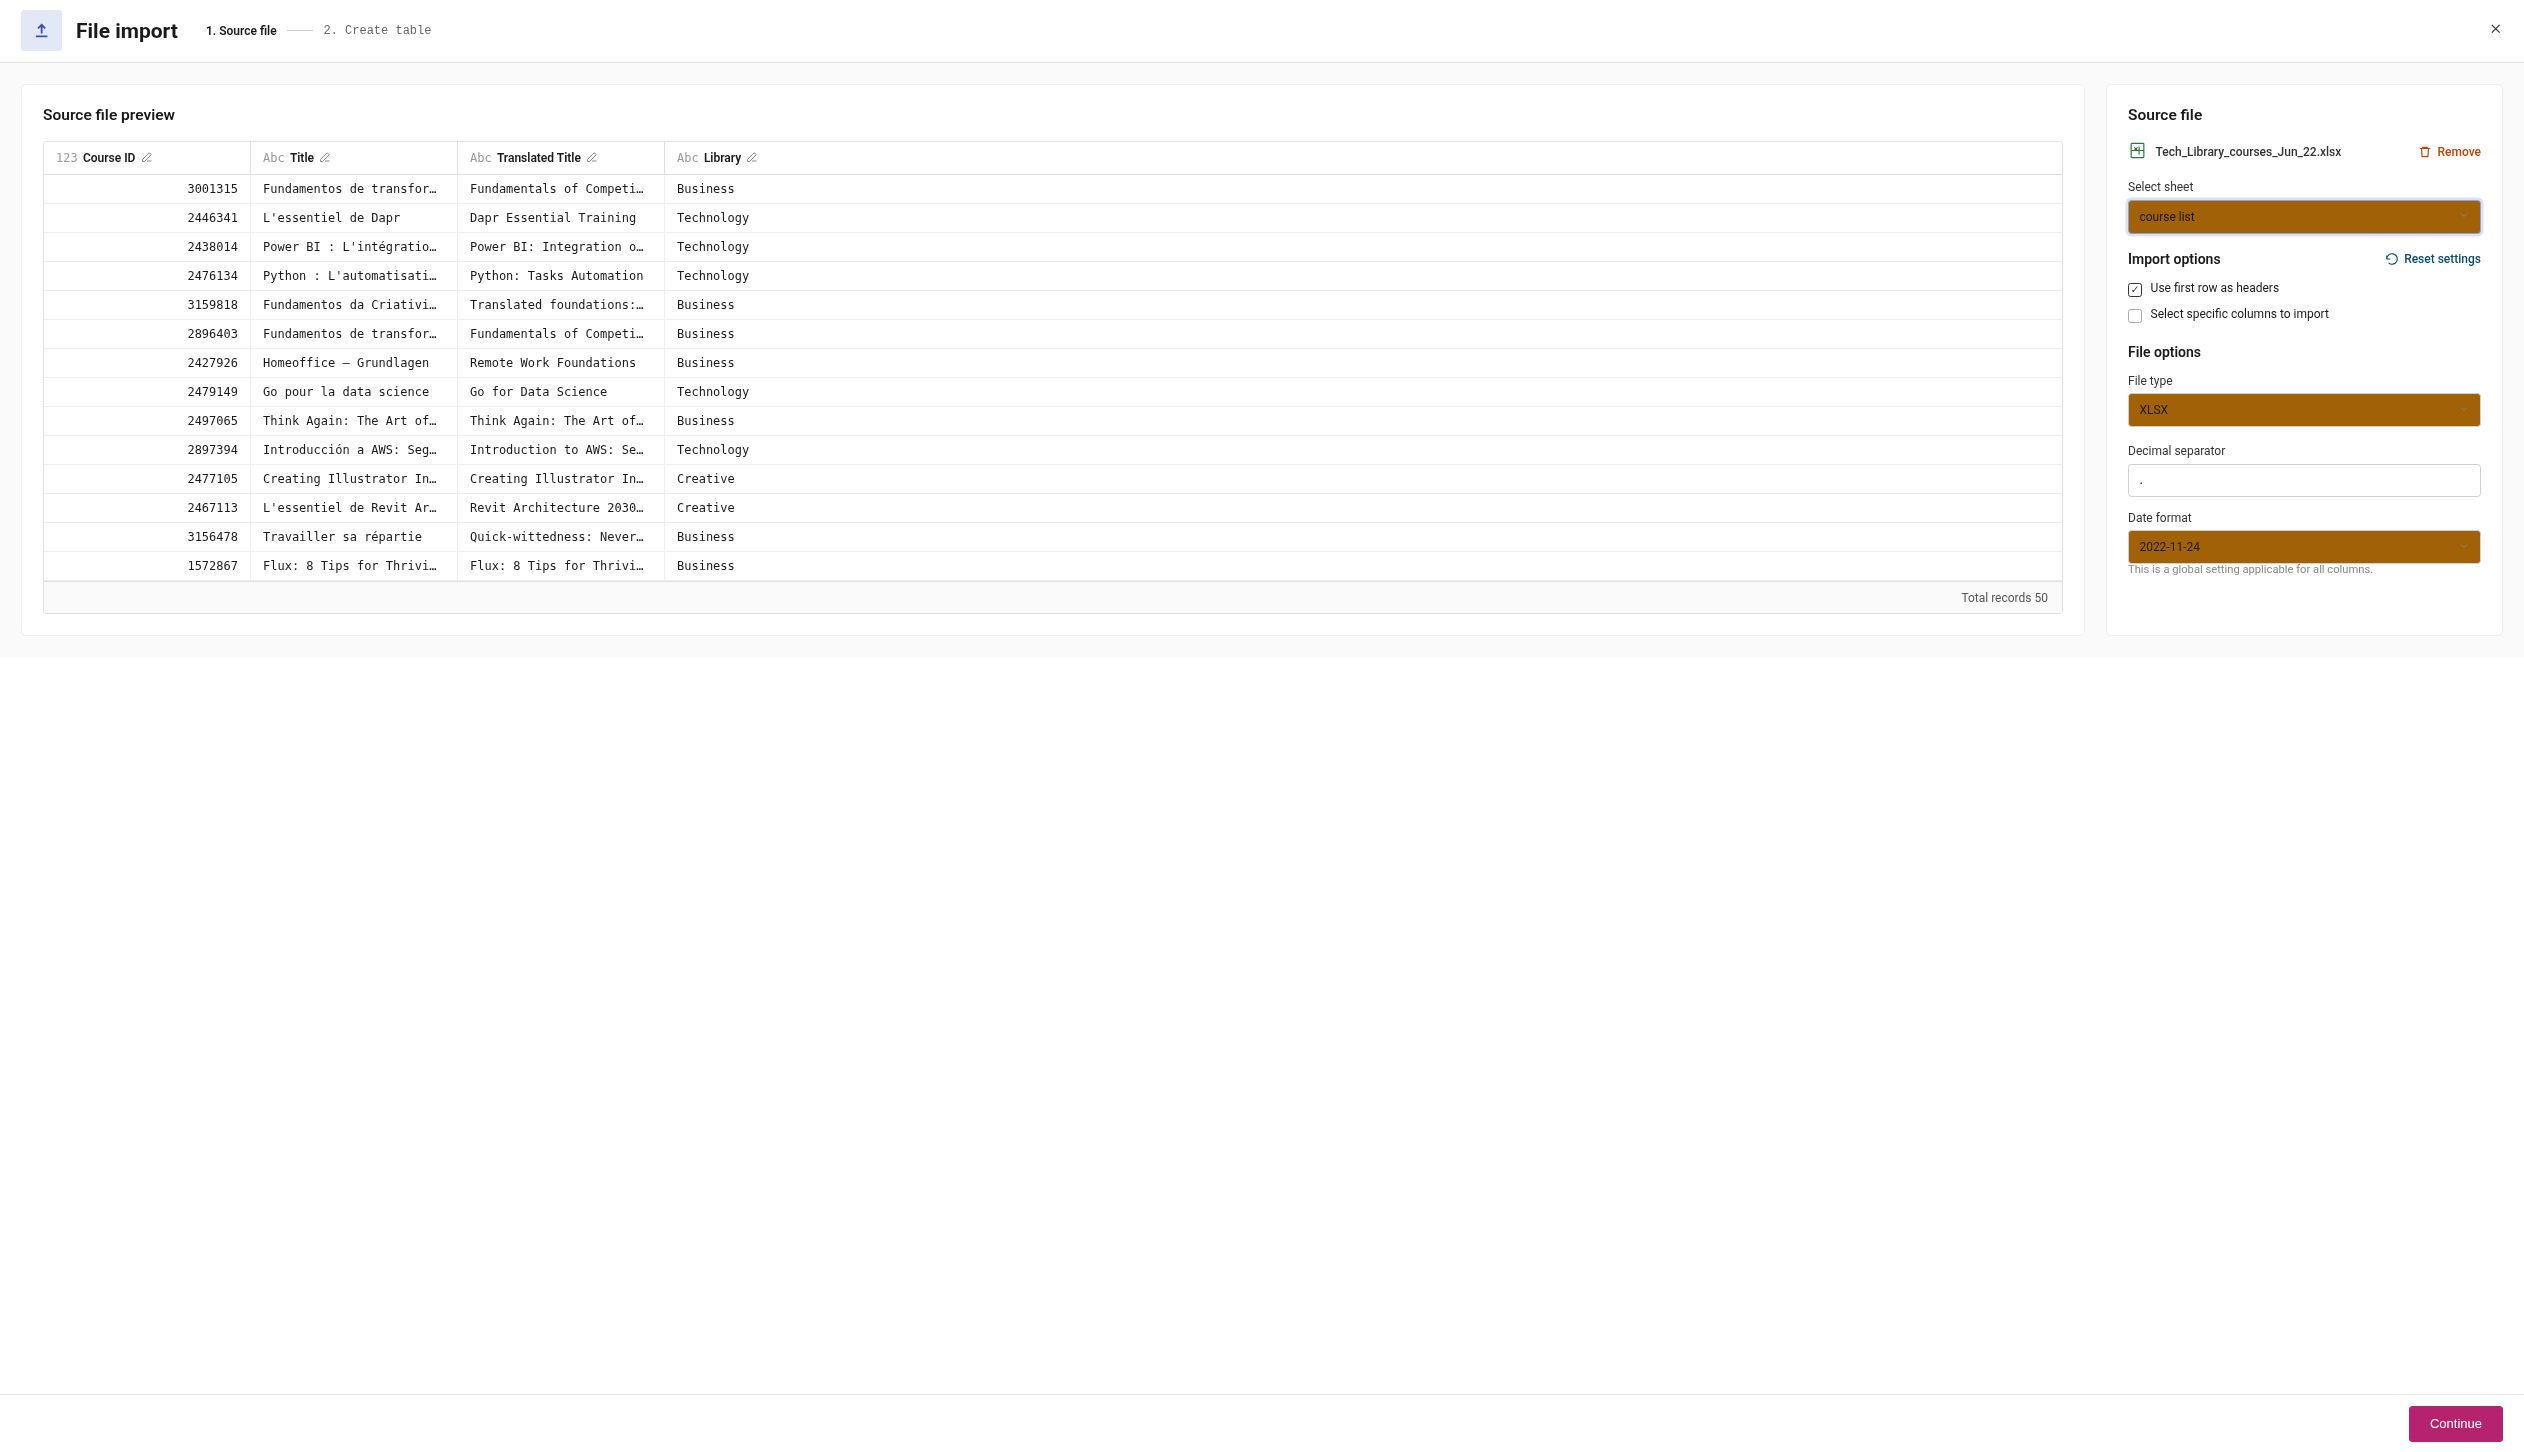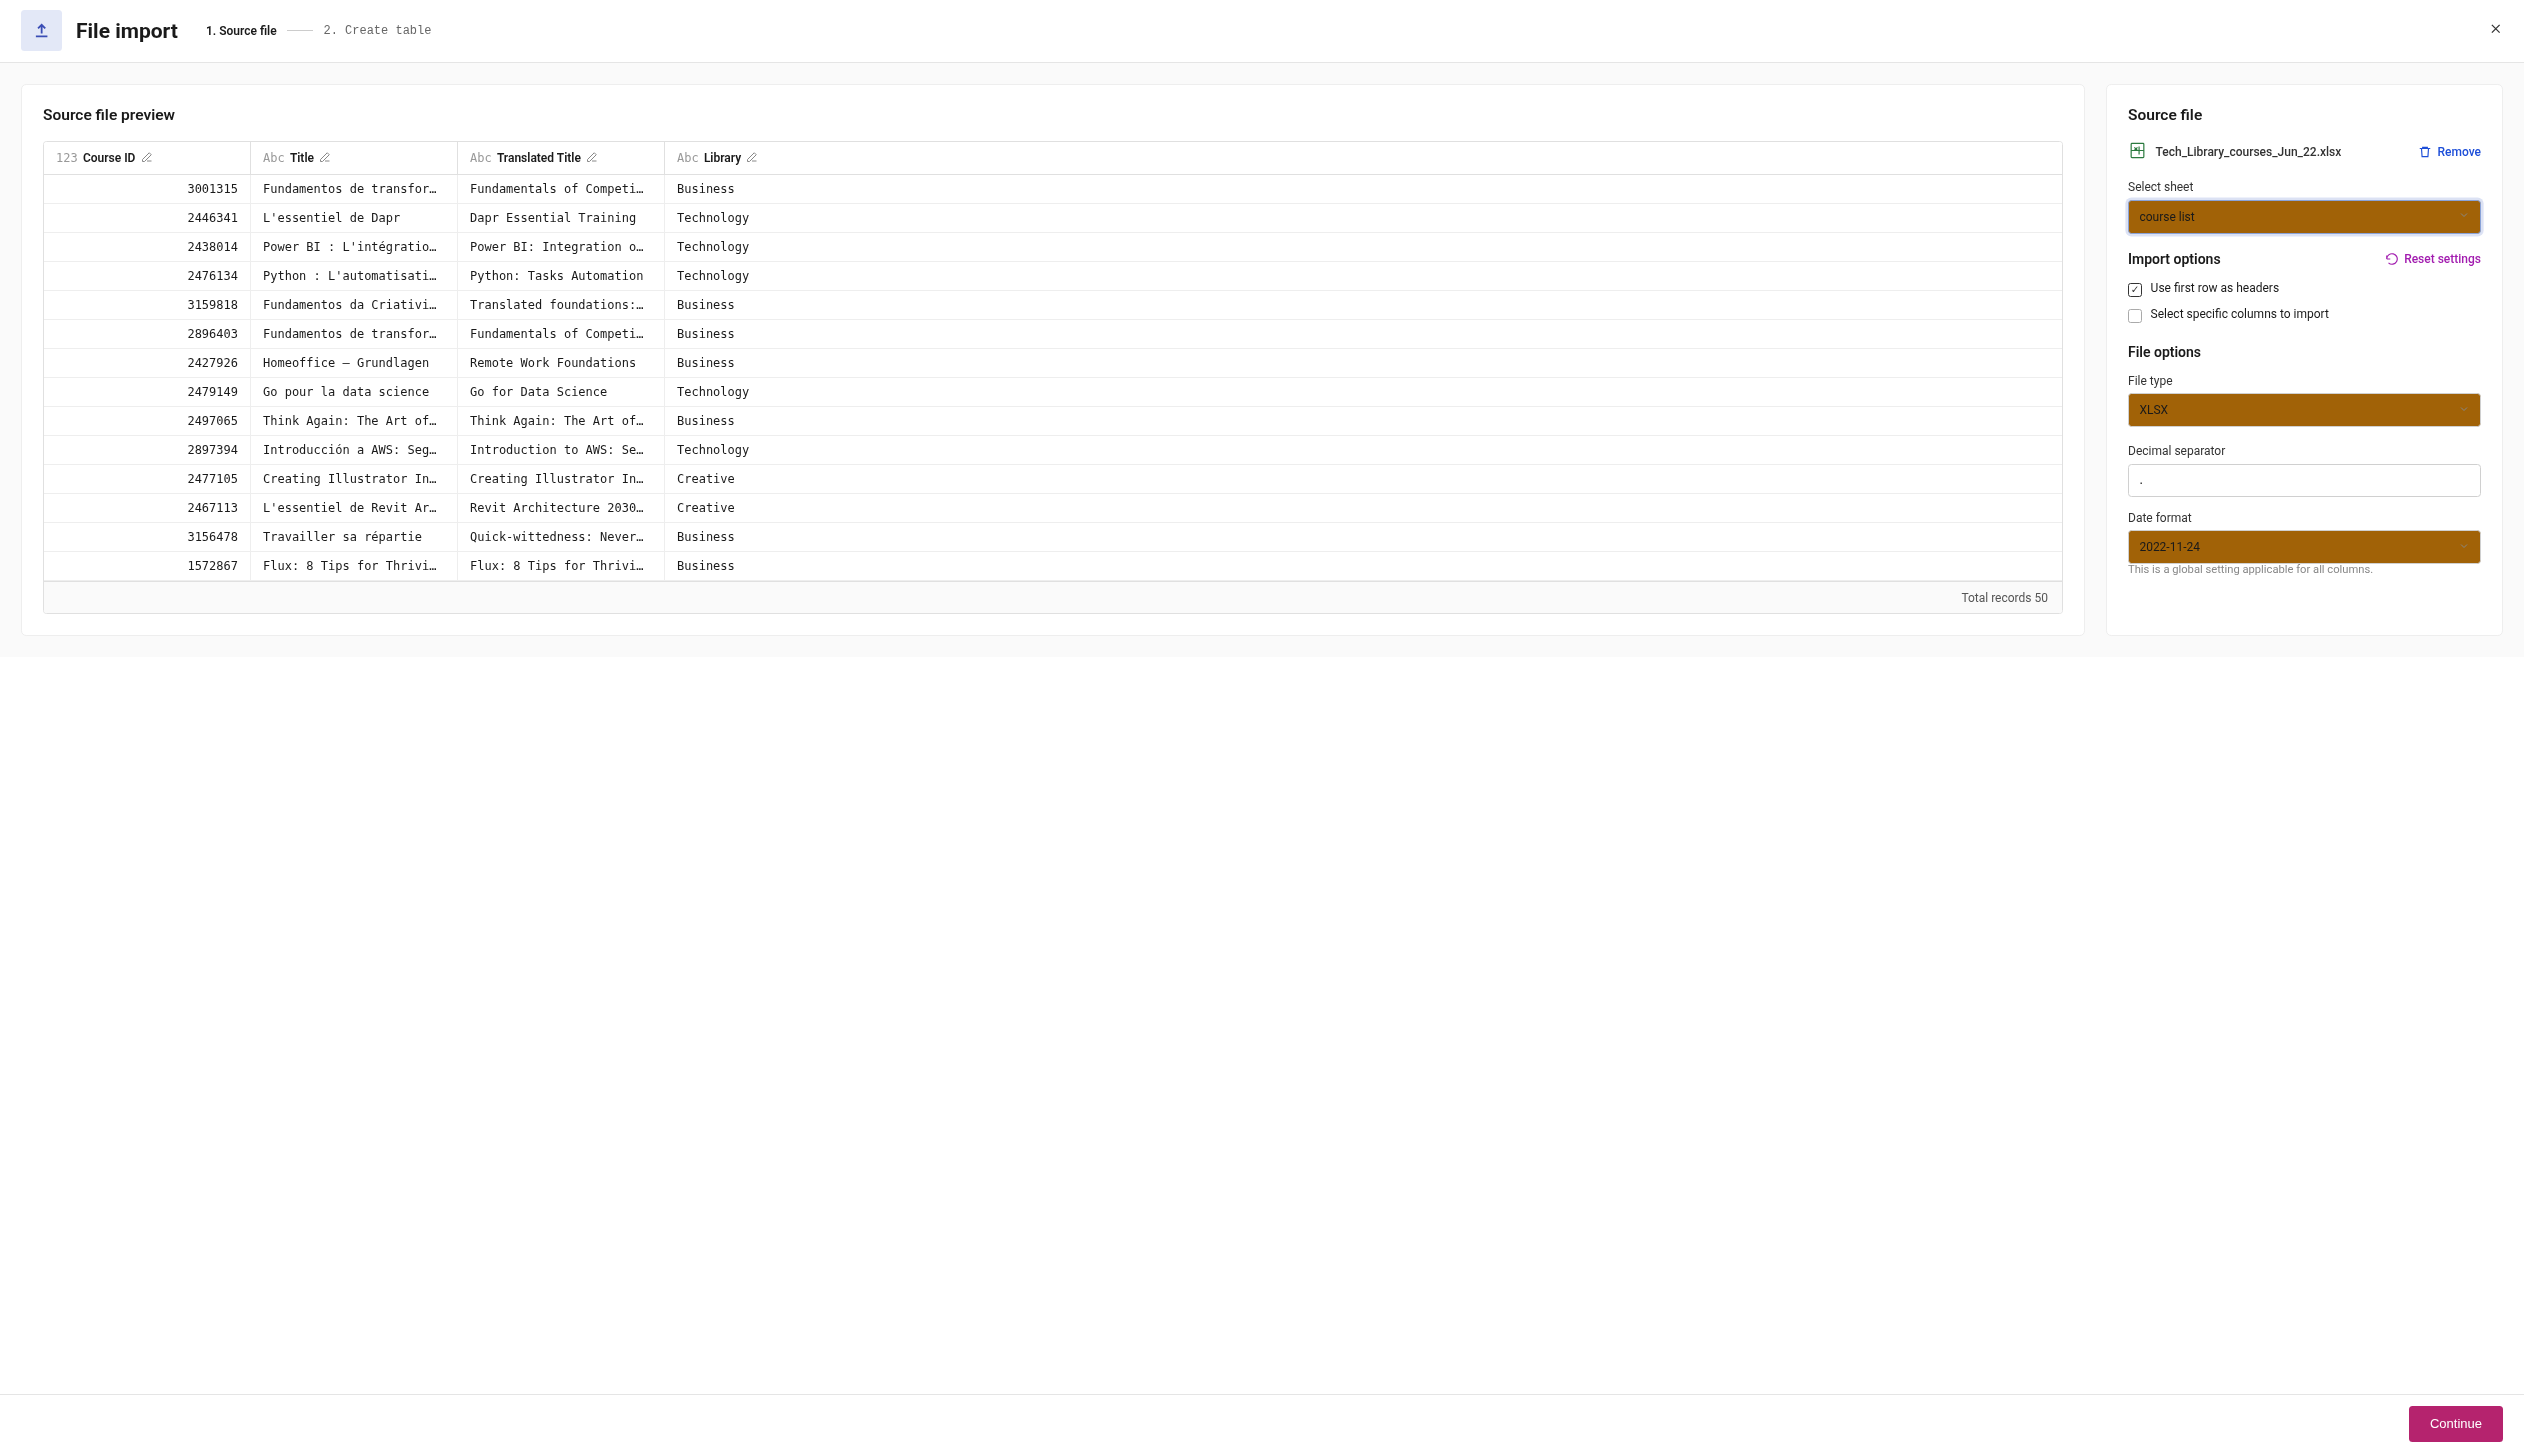--- a/index.html
+++ b/index.html
@@ -158,21 +158,21 @@
 .file-name {
   flex: 1;
   font-weight: 500;
   color: #333;
 }
 .remove-btn {
   display: flex;
   align-items: center;
   gap: 5.2px;
   cursor: pointer;
-  color: #1d4ed8;
+  color: #c2410c;
   font-weight: 500;
 }
 .field-label {
   font-size: 12px;
   color: #333;
   margin-bottom: 5.2px;
   display: block;
 }
 .select-box {
   width: 100%;
@@ -198,21 +198,21 @@
 }
 .section-title {
   font-size: 14px;
   font-weight: 600;
 }
 .reset-btn {
   display: flex;
   align-items: center;
   gap: 5.2px;
   cursor: pointer;
-  color: #a21caf;
+  color: #0c4a6e;
   font-weight: 500;
 }
 .checkbox-row {
   display: flex;
   align-items: flex-start;
   gap: 8.6px;
   margin-bottom: 10.4px;
 }
 .checkbox {
   width: 14px;

